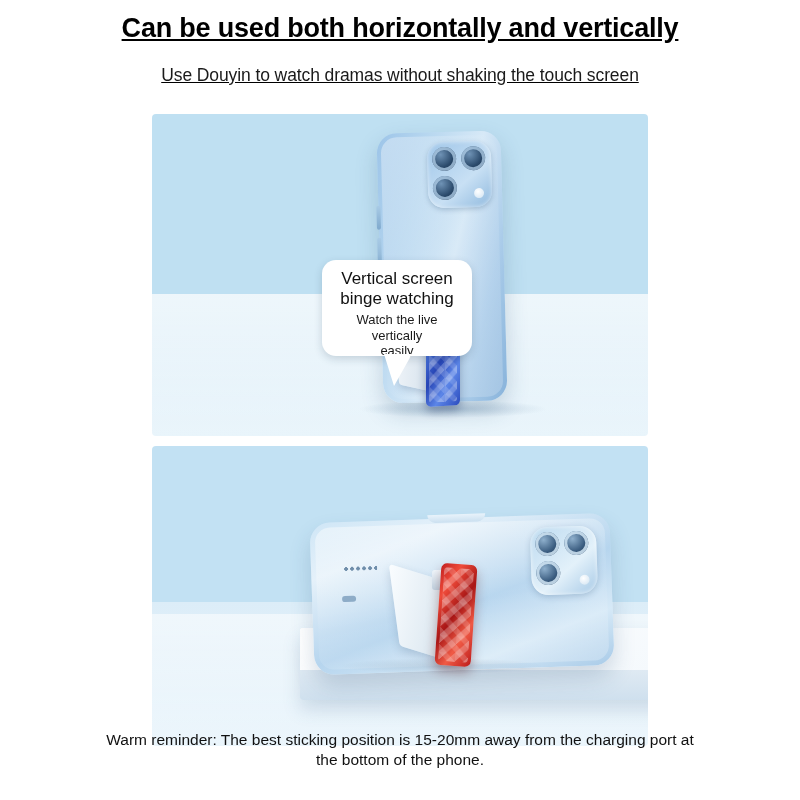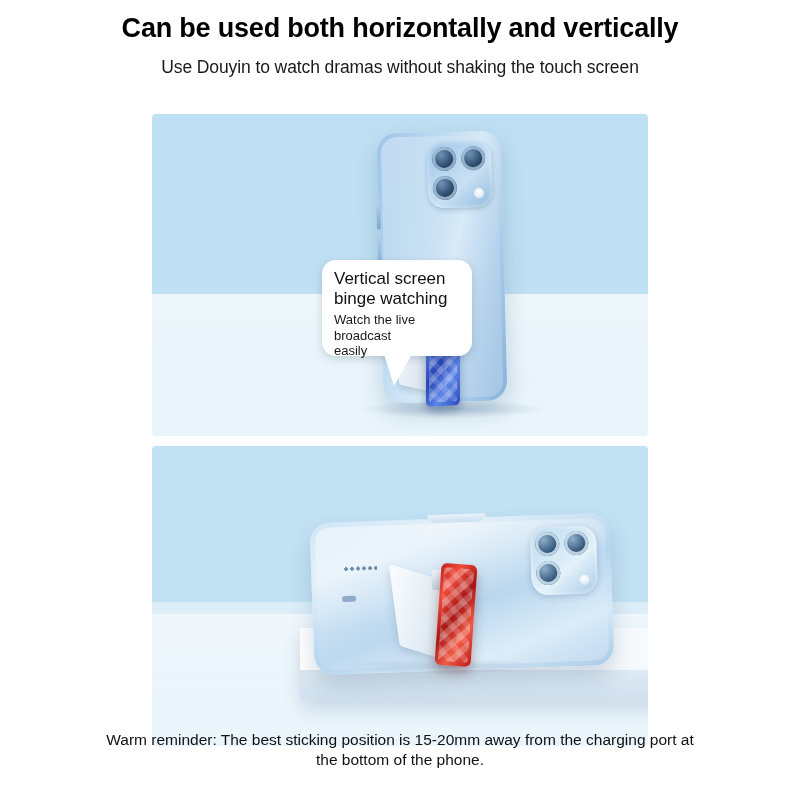--- a/index.html
+++ b/index.html
@@ -13,40 +13,41 @@
     font-family: "Liberation Sans", sans-serif;
     overflow: hidden;
     position: relative;
   }
 
   .page {
     width: 800px;
     height: 800px;
     position: relative;
     box-sizing: border-box;
+    text-decoration: underline;
   }
 
   
   .headline {
     text-align: center;
     font-weight: bold;
     font-size: 27px;
     line-height: 1.22;
     color: #000000;
     padding-top: 12px;
     letter-spacing: -0.2px;
   }
   .headline .l1 { display: block; }
   .headline .l2 { display: block; }
 
   .subhead {
     text-align: center;
     font-size: 17.5px;
     color: #1a1a1a;
-    margin-top: 12px;
+    margin-top: 20px;
     letter-spacing: -0.1px;
   }
 
   
   .panel {
     position: absolute;
     left: 152px;
     width: 496px;
     border-radius: 4px;
     overflow: hidden;
@@ -337,20 +338,21 @@
     background: radial-gradient(ellipse at center, rgba(90,120,150,0.22), rgba(90,120,150,0) 72%);
     z-index: 2;
   }
 
   
   .bubble {
     position: absolute;
     background: #ffffff;
     border-radius: 14px;
     box-shadow: 0 3px 8px rgba(20,50,80,0.18);
+    text-align: center;
     z-index: 10;
     padding: 9px 12px 10px;
     box-sizing: border-box;
   }
   .bubble .title {
     font-size: 17px;
     color: #111111;
     line-height: 1.18;
     white-space: pre-line;
   }
@@ -423,21 +425,21 @@
       <div class="leg"></div>
       <div class="hinge"></div>
       <div class="plate"></div>
     </div>
 
     <div class="shadow-v"></div>
 
     <div class="bubble" id="bubble-vertical">
       <div class="title">Vertical screen
 binge watching</div>
-      <div class="sub">Watch the live broadcast
+      <div class="sub">Watch the live vertically
 easily</div>
       <div class="tail"></div>
     </div>
   </div>
 
   <div class="panel" id="panel-horizontal">
     <div class="floor-shade"></div>
 
     <div class="table-block">
       <div class="table-top"></div>

